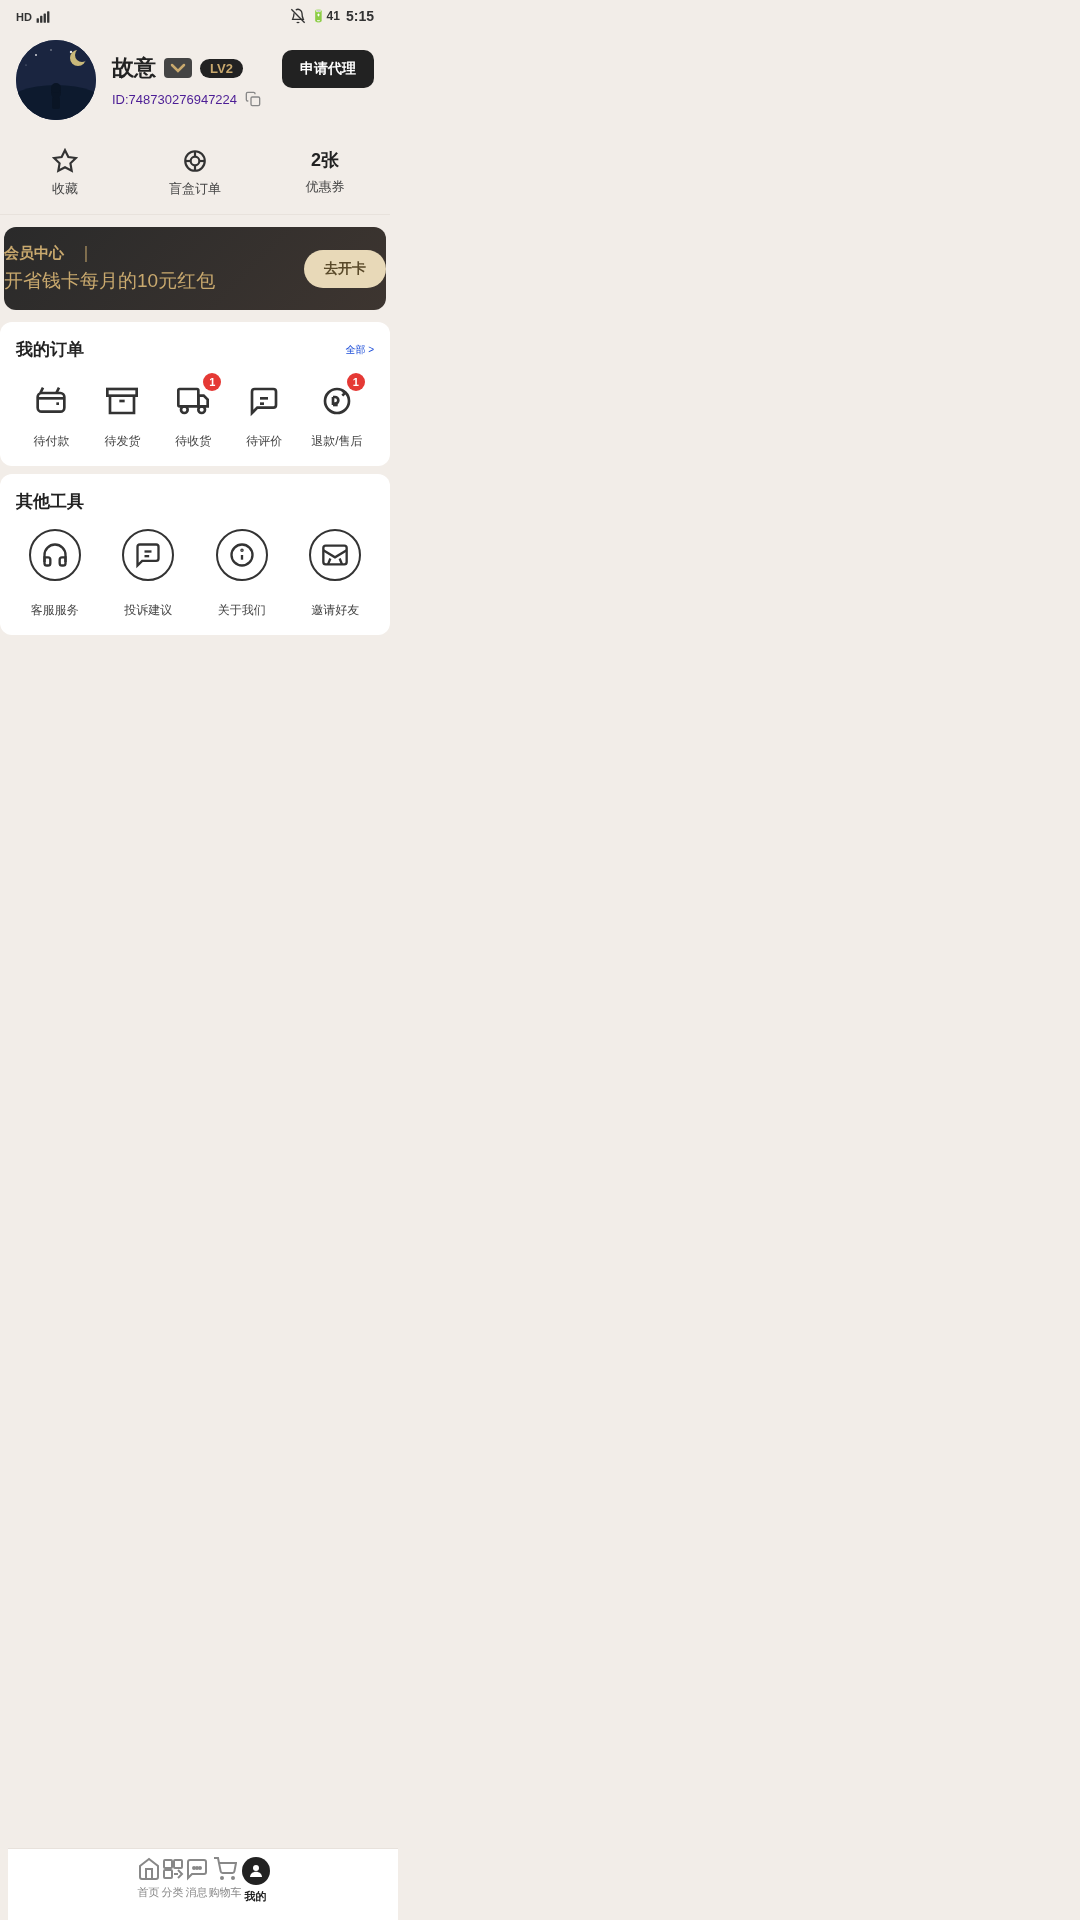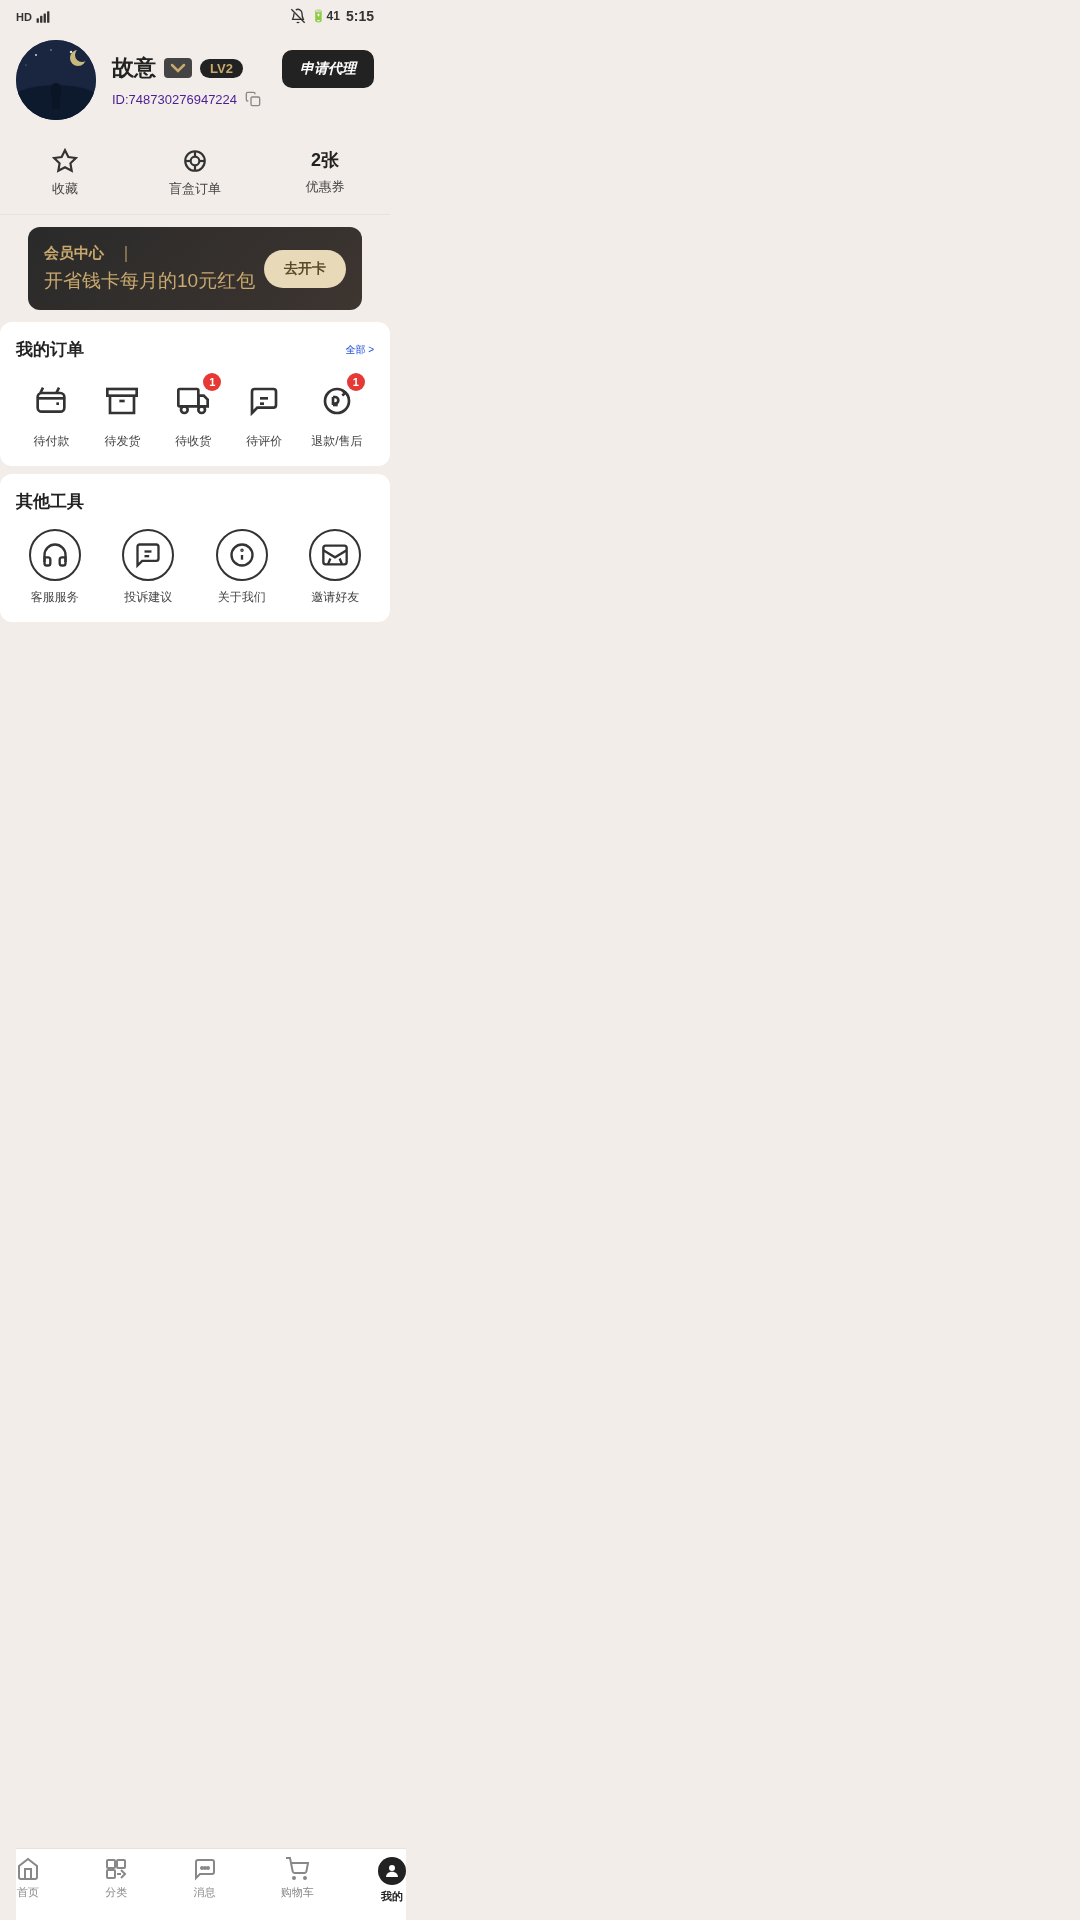--- a/index.html
+++ b/index.html
@@ -121,21 +121,20 @@
       right: 16px;
       top: 22px;
       background: #222;
       color: #fff;
       font-size: 14px;
       padding: 10px 18px;
       border-radius: 10px;
       font-weight: 600;
       border: none;
       cursor: pointer;
-      font-style: italic;
     }
 
     
     .stats-row {
       display: flex;
       background: #f2ede8;
       padding: 8px 0 16px;
       border-bottom: 1px solid #e8e2dc;
     }
     .stat-item {
@@ -150,24 +149,24 @@
       color: #444;
     }
     .stat-count {
       font-size: 18px;
       font-weight: 700;
       color: #222;
     }
 
     
     .member-banner {
-      margin: 12px 28px;
+      margin: 12px 4px;
       background: linear-gradient(135deg, #2a2a2a, #3d3530);
       border-radius: 12px;
-      padding: 16px 16px;
+      padding: 16px 0;
       display: flex;
       align-items: center;
     }
     .member-text {
       color: #c9a96e;
       font-size: 15px;
       font-weight: 700;
     }
     .member-divider {
       color: #c9a96e;
@@ -257,47 +256,47 @@
     
     .tools-grid {
       display: grid;
       grid-template-columns: repeat(4, 1fr);
       gap: 16px;
     }
     .tool-item {
       display: flex;
       flex-direction: column;
       align-items: center;
-      gap: 8px;
+      gap: 21px;
       cursor: pointer;
     }
     .tool-icon-wrap {
       width: 52px;
       height: 52px;
       border: 2px solid #333;
       border-radius: 50%;
       display: flex;
       align-items: center;
       justify-content: center;
     }
     .tool-label {
       font-size: 12px;
       color: #444;
     }
 
     
     .bottom-nav {
       position: fixed;
       bottom: 0;
-      left: 16px;
+      left: 8px;
       width: 390px;
       background: #fff;
       border-top: 1px solid #e8e2dc;
       display: flex;
-      justify-content: space-between;
+      justify-content: center;
       padding: 8px 0 16px;
     }
     .nav-item {
       display: flex;
       flex-direction: column;
       align-items: center;
       gap: 4px;
       cursor: pointer;
     }
     .nav-label {

